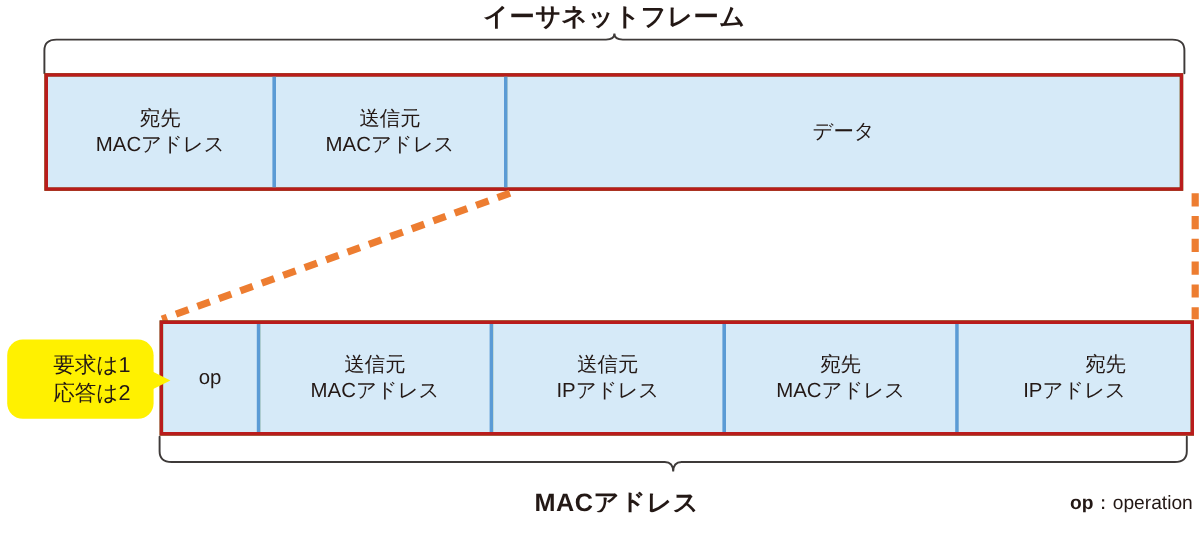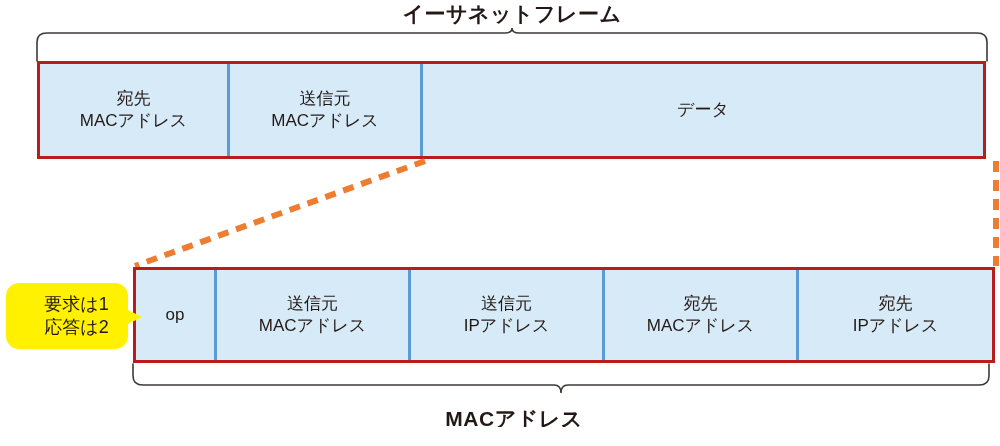--- a/index.html
+++ b/index.html
@@ -66,21 +66,21 @@
     justify-content: center;
     text-align: center;
     font-size: 17px;
     line-height: 1.32;
     color: #231815;
     background: #D6EAF8;
     border-right: 3px solid #5B9BD5;
     position: relative;
     white-space: pre-line;
   }
-  .cell:last-child { border-right: none; }
+  .cell:last-child { border-right: none; text-align: right; }
 
   
   #ethernet-frame {
     left: 37px;
     top: 61px;
     width: 949px;
     height: 98px;
   }
   #eth-cell-dst { flex: 0 0 190px; }
   #eth-cell-src { flex: 0 0 193px; }
@@ -197,14 +197,17 @@
 応答は2</div>
     <div class="pointer"></div>
   </div>
 
   <svg class="brace-svg" id="brace-bottom" width="878" height="34">
     <path d="M 7,0 L 7,12 Q 7,21 17,21 L 428,21 Q 435,21 435,29 Q 435,21 442,21 L 853,21 Q 863,21 863,12 L 863,0" fill="none" stroke="#3E3A39" stroke-width="1.6" stroke-linecap="round"></path>
   </svg>
 
   <div class="heading" id="arp-title">MACアドレス</div>
 
+  <div id="legend">
+    <span class="op-bold">op</span><span>：</span><span>operation</span>
+  </div>
 
 </div>
 
 </body></html>

